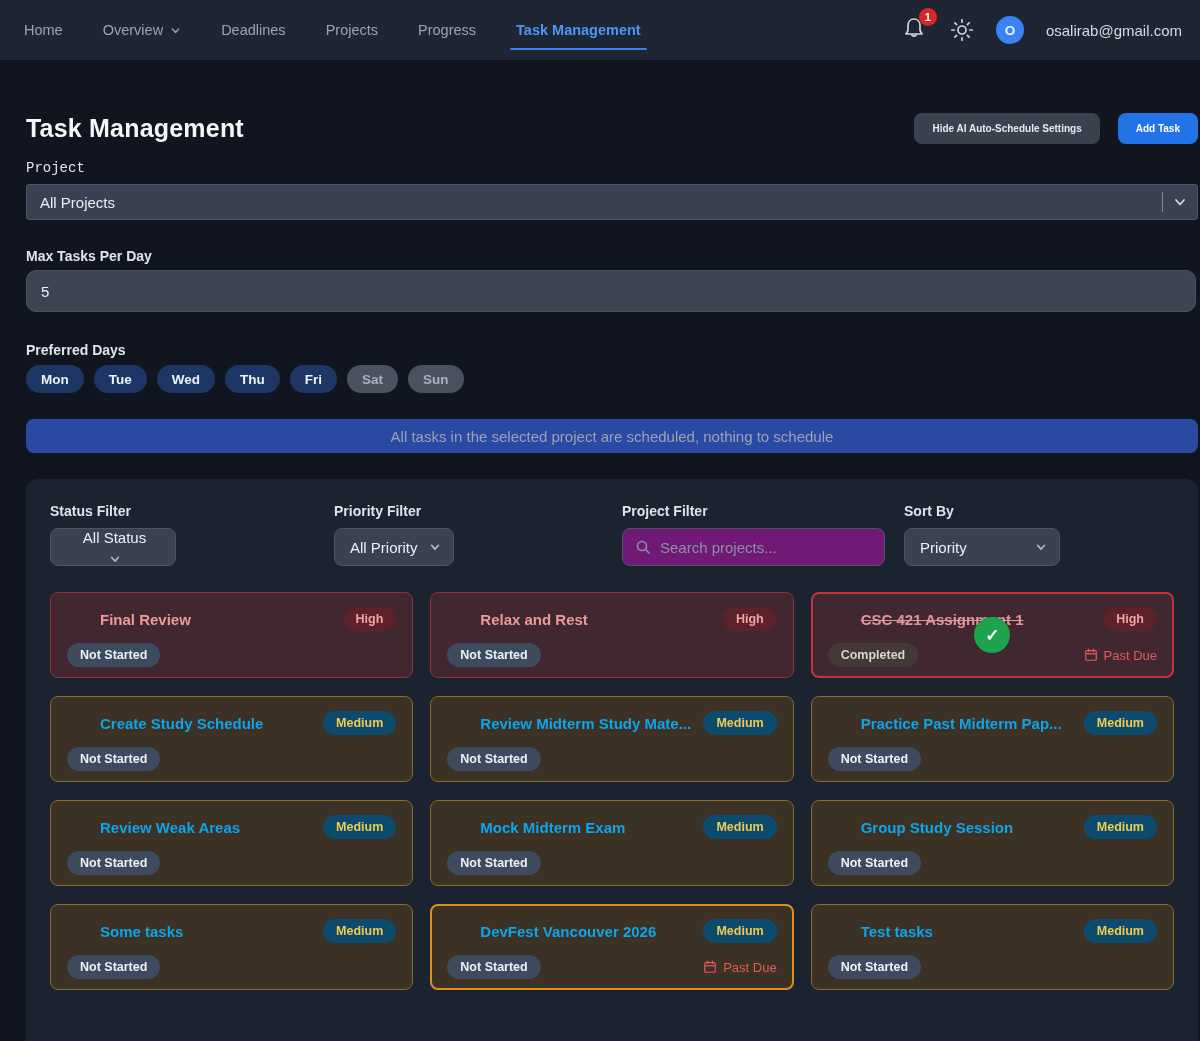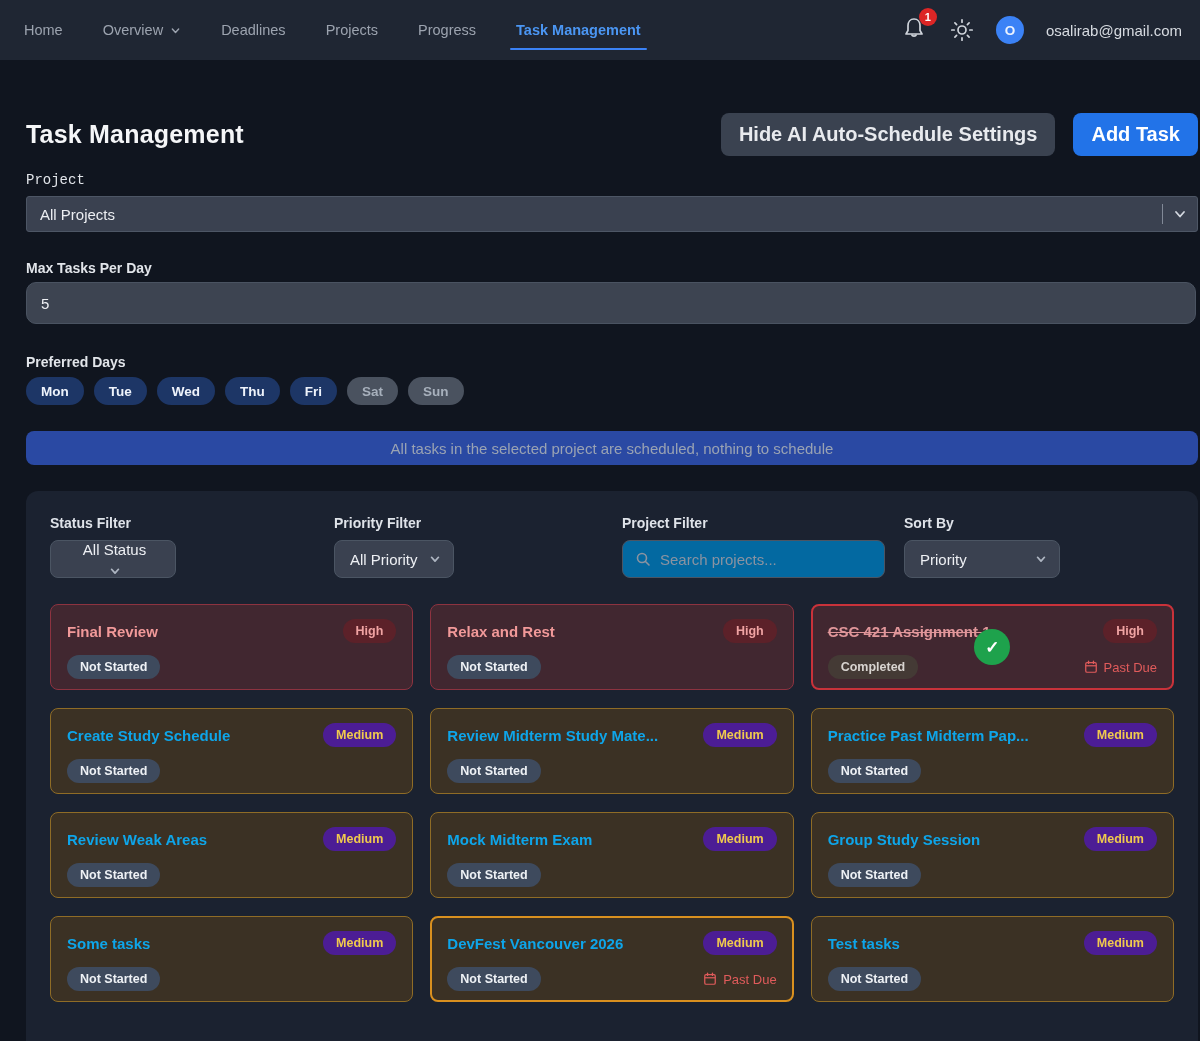--- a/index.html
+++ b/index.html
@@ -22,21 +22,21 @@
            display:flex; align-items:center; justify-content:center; }
   .avatar { width:28px; height:28px; border-radius:50%; background:#3b82f6; color:#eaf2ff;
             display:flex; align-items:center; justify-content:center; font-size:13.5px; font-weight:600; }
   .email { font-size:15px; color:#d7dbe1; }
 
   
   .content { padding:0 2px 0 26px; }
   .header-row { margin-top:53px; display:flex; align-items:center; }
   .page-title { font-size:25px; font-weight:700; color:#f5f6f8; letter-spacing:.2px; }
   .header-btns { margin-left:auto; display:flex; gap:18px; }
-  .btn { border:none; border-radius:8px; font-family:inherit; font-size:20px; font-weight:600;
+  .btn { border:none; border-radius:8px; font-family:inherit; font-size:10px; font-weight:600;
          padding:10px 18px; cursor:pointer; }
   .btn-secondary { background:#3a4250; color:#e8eaee; }
   .btn-primary { background:#2273e8; color:#fff; }
 
   .field-label { font-size:14px; color:#e2e5ea; font-weight:600; }
   .field-label.plain { font-weight:400; }
   .sub-label { font-size:12px; color:#98a1ae; }
 
   .project-label { margin-top:16px;font-family:Liberation Mono, monospace; }
   .select-wide { margin-top:8px; height:36px; background:#3a4150; border:1px solid #4d5665;
@@ -70,41 +70,41 @@
   
   .panel { margin-top:26px; background:#1b2230; border-radius:12px; padding:24px; min-height:600px; }
   .filter-row { display:flex; }
   .f-block1 { flex:0 0 284px; } .f-block2 { flex:0 0 288px; } .f-block3 { flex:0 0 282px; } .f-block4 { flex:1; }
   .f-label { font-size:14px; color:#dfe3e9; font-weight:600; }
   .select-filter { margin-top:9px; height:38px; background:#3a4150; border:1px solid #4b5563;
          border-radius:8px; display:flex; align-items:center; padding:0 12px 0 15px;
          font-size:15px; color:#eef0f4; cursor:pointer; }
   .select-filter .spacer { flex:1; }
   .w-status { width:126px;flex-direction:column; } .w-priority { width:120px; } .w-sort { width:156px; }
-  .search-wrap { margin-top:9px; width:263px; height:38px; background:#0369a1; border:1px solid #4b5563;
+  .search-wrap { margin-top:9px; width:263px; height:38px; background:#701a75; border:1px solid #4b5563;
          border-radius:8px; display:flex; align-items:center; padding:0 12px; gap:9px; }
   .search-wrap input { flex:1; background:transparent; border:none; outline:none; color:#e5e7eb;
          font-size:15px; font-family:inherit; }
   .search-wrap input::placeholder { color:#8b93a1; }
 
   
   .task-grid { margin-top:26px; display:grid; grid-template-columns:repeat(3,1fr); gap:18px 17px; }
   .task-card { position:relative; height:86px; border-radius:8px; padding:14px 16px; cursor:pointer; }
   .task-card.high   { background:#412730; border:1px solid #8d3340; }
   .task-card.medium { background:#3b3124; border:1px solid #8f6c26; }
   .task-card.high.highlight   { border:2px solid #c9323a; padding:13px 15px; }
   .task-card.medium.highlight { border:2px solid #d9901f; padding:13px 15px; }
-  .task-top { display:flex; align-items:center; justify-content:space-between; }
+  .task-top { display:flex; align-items:center; justify-content:space-between;margin-left:33px; }
   .task-title { font-size:15px; font-weight:700; }
   .high .task-title   { color:#f19999; }
   .medium .task-title { color:#0ea5e9; }
   .task-title.struck { text-decoration:line-through; color:#e0969a; }
   .priority-badge { font-size:12.5px; font-weight:700; padding:5px 13px; border-radius:999px; }
   .high .priority-badge   { background:#5c2129; color:#f0a3a3; }
-  .medium .priority-badge { background:#4c1d95; color:#f0ca4d; }
+  .medium .priority-badge { background:#0c4a6e; color:#f0ca4d; }
   .task-bottom { margin-top:12px; display:flex; align-items:center; justify-content:space-between; }
   .status-badge { font-size:12.5px; font-weight:700; padding:5px 13px; border-radius:999px;
                   background:#3e4a5d; color:#eef1f5; }
   .status-badge.completed { background:#443a35; color:#d8d4d0; }
   .past-due { display:flex; align-items:center; gap:6px; font-size:13px; color:#e05b5b; }
   .check-circle { position:absolute; left:50%; top:50%; transform:translate(-50%,-50%);
                   width:36px; height:36px; border-radius:50%; background:#1ea24c; color:#fff;
                   display:flex; align-items:center; justify-content:center;
                   font-size:17px; font-weight:700; }
   svg { display:block; }

